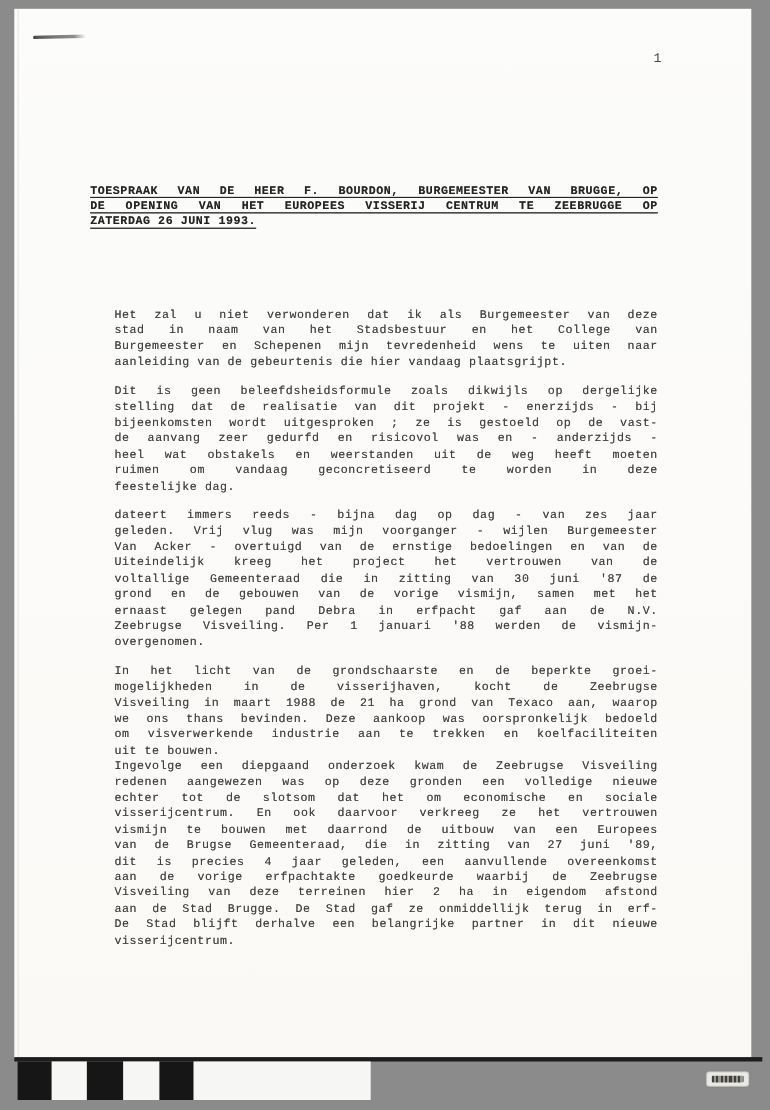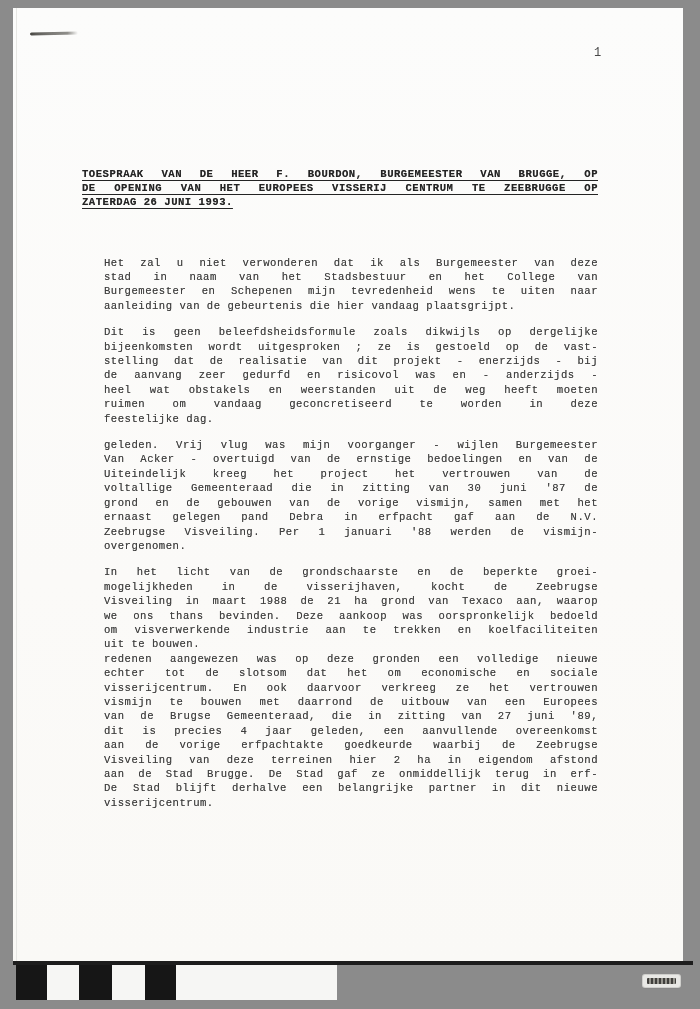--- a/index.html
+++ b/index.html
@@ -53,21 +53,21 @@
     left: 69px;   
     top: 159px;   
     width: 516px;
     color: var(--ink, #3f3f3f);
     font-size: 10.6px;
     line-height: 14.4px;
     letter-spacing: 0.5px;
     text-shadow: 0 0 0.5px rgba(60,60,58,0.6);
   }
   .block + .block { margin-top: 12px; margin-left: 22px; }
-  .block.title { margin-bottom: 46px; }
+  .block.title { margin-bottom: 70px; }
   .block.title .line {
     font-weight: bold;
     color: var(--title-ink, #242424);
     text-decoration: underline;
     text-decoration-thickness: 1.2px;
     text-underline-offset: 2.5px;
     line-height: 14.2px;
   }
   .line {
     text-align: justify;
@@ -133,44 +133,46 @@
         <div class="line no-stretch">ZATERDAG 26 JUNI 1993.</div>
       </div>
       <div class="block body">
         <div class="line">Het zal u niet verwonderen dat ik als Burgemeester van deze</div>
         <div class="line">stad in naam van het Stadsbestuur en het College van</div>
         <div class="line">Burgemeester en Schepenen mijn tevredenheid wens te uiten naar</div>
         <div class="line no-stretch">aanleiding van de gebeurtenis die hier vandaag plaatsgrijpt.</div>
       </div>
       <div class="block body">
         <div class="line">Dit is geen beleefdsheidsformule zoals dikwijls op dergelijke</div>
+        <div class="line">stelling dat de realisatie van dit projekt - enerzijds - bij</div>
         <div class="line">bijeenkomsten wordt uitgesproken ; ze is gestoeld op de vast-</div>
-        <div class="line">stelling dat de realisatie van dit projekt - enerzijds - bij</div>
         <div class="line">de aanvang zeer gedurfd en risicovol was en - anderzijds -</div>
         <div class="line">heel wat obstakels en weerstanden uit de weg heeft moeten</div>
         <div class="line">ruimen om vandaag geconcretiseerd te worden in deze</div>
         <div class="line no-stretch">feestelijke dag.</div>
       </div>
       <div class="block body">
+        <div class="line">dateert immers reeds - bijna dag op dag - van zes jaar</div>
         <div class="line">geleden. Vrij vlug was mijn voorganger - wijlen Burgemeester</div>
         <div class="line">Van Acker - overtuigd van de ernstige bedoelingen en van de</div>
         <div class="line">Uiteindelijk kreeg het project het vertrouwen van de</div>
         <div class="line">voltallige Gemeenteraad die in zitting van 30 juni '87 de</div>
         <div class="line">grond en de gebouwen van de vorige vismijn, samen met het</div>
         <div class="line">ernaast gelegen pand Debra in erfpacht gaf aan de N.V.</div>
         <div class="line">Zeebrugse Visveiling. Per 1 januari '88 werden de vismijn-</div>
         <div class="line no-stretch">overgenomen.</div>
       </div>
       <div class="block body">
         <div class="line">In het licht van de grondschaarste en de beperkte groei-</div>
         <div class="line">mogelijkheden in de visserijhaven, kocht de Zeebrugse</div>
         <div class="line">Visveiling in maart 1988 de 21 ha grond van Texaco aan, waarop</div>
         <div class="line">we ons thans bevinden. Deze aankoop was oorspronkelijk bedoeld</div>
         <div class="line">om visverwerkende industrie aan te trekken en koelfaciliteiten</div>
         <div class="line no-stretch">uit te bouwen.</div>
+        <div class="line">Ingevolge een diepgaand onderzoek kwam de Zeebrugse Visveiling</div>
         <div class="line">redenen aangewezen was op deze gronden een volledige nieuwe</div>
         <div class="line">echter tot de slotsom dat het om economische en sociale</div>
         <div class="line">visserijcentrum. En ook daarvoor verkreeg ze het vertrouwen</div>
         <div class="line">vismijn te bouwen met daarrond de uitbouw van een Europees</div>
         <div class="line">van de Brugse Gemeenteraad, die in zitting van 27 juni '89,</div>
         <div class="line">dit is precies 4 jaar geleden, een aanvullende overeenkomst</div>
         <div class="line">aan de vorige erfpachtakte goedkeurde waarbij de Zeebrugse</div>
         <div class="line">Visveiling van deze terreinen hier 2 ha in eigendom afstond</div>
         <div class="line">aan de Stad Brugge. De Stad gaf ze onmiddellijk terug in erf-</div>
         <div class="line">De Stad blijft derhalve een belangrijke partner in dit nieuwe</div>

